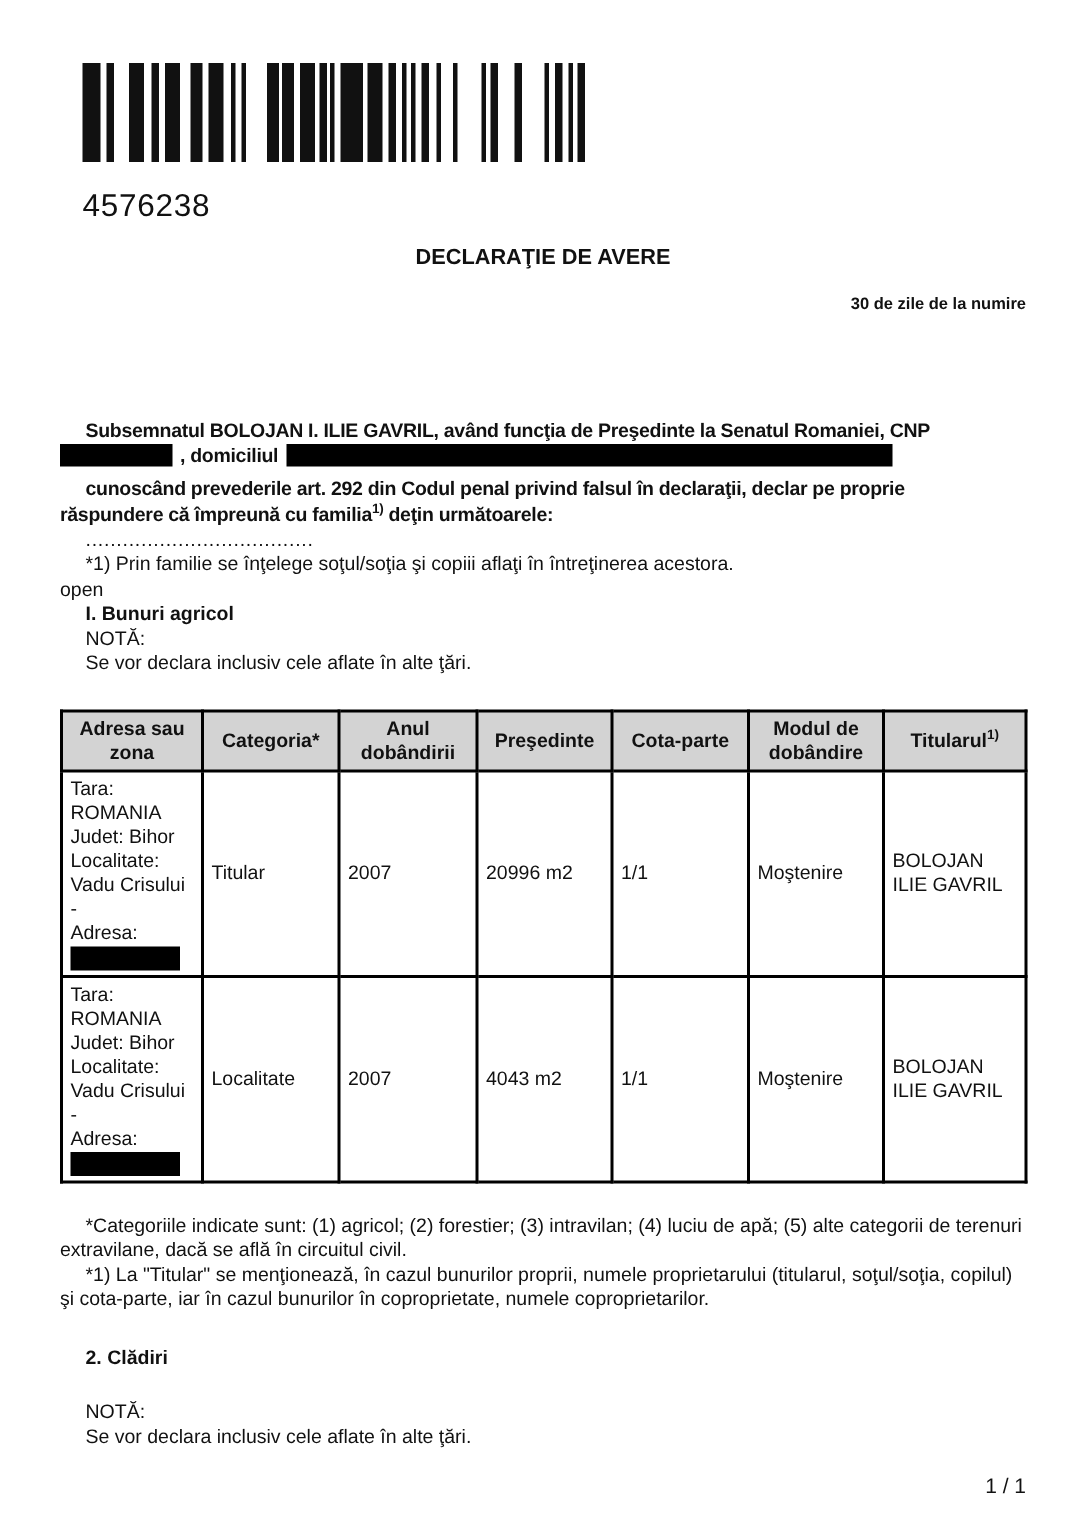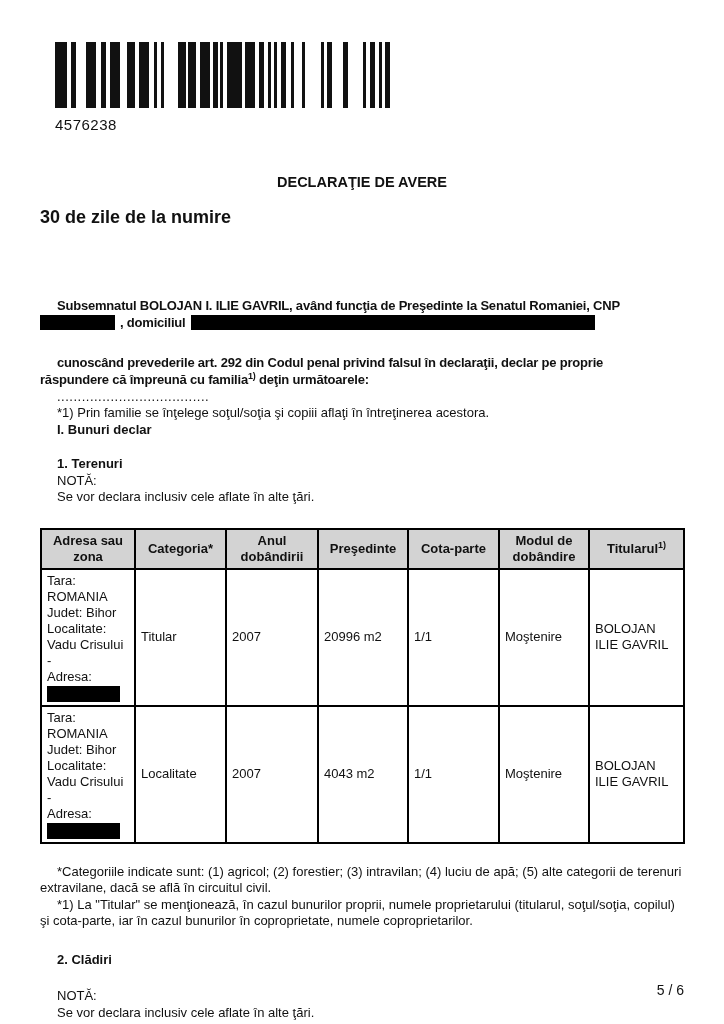--- a/index.html
+++ b/index.html
@@ -12,28 +12,28 @@
     background: #ffffff;
     color: #111;
     font-family: "Liberation Sans", "DejaVu Sans", sans-serif;
     padding: 42px 40px 0 40px;
     overflow: hidden;
   }
   
   .barcode-wrap { margin-left: 15px; }
   .barcode { height: 66px; font-size: 0; white-space: nowrap; }
   .barcode span { display: inline-block; height: 100%; background: #111; }
-  .barcode-number { font-size: 15px; margin-top: 8px; letter-spacing: 0.5px; }
+  .barcode-number { font-size: 21px; margin-top: 18px; letter-spacing: 0.5px; }
   
-  .doc-title { text-align: center; font-weight: bold; font-size: 14.5px; margin-top: 41px; }
-  .doc-subtitle { text-align: left; font-weight: bold; font-size: 18px; margin-top: 17px; }
+  .doc-title { text-align: center; font-weight: bold; font-size: 14.5px; margin-top: 14px; }
+  .doc-subtitle { text-align: right; font-weight: bold; font-size: 11px; margin-top: 17px; }
   
   .intro { font-weight: bold; font-size: 13px; line-height: 16.5px; letter-spacing: -0.2px; }
   .intro-block1 { margin-top: 70px; }
-  .intro-block2 { margin-top: 24px; }
+  .intro-block2 { margin-top: 6px; }
   .indent { padding-left: 17px; }
   .nowrap { white-space: nowrap; }
   .redact { display: inline-block; background: #000; height: 15px; vertical-align: text-bottom; }
   .redact-cnp { width: 75px; margin-right: 5px; }
   .redact-domicile { width: 404px; margin-left: 5px; }
   sup { font-size: 9px; vertical-align: super; line-height: 0; }
   .dots { font-size: 13px; line-height: 16px; margin-top: 1px; letter-spacing: 0.5px; }
   .plain { font-size: 13px; line-height: 16.5px; }
   .bold-line { font-size: 13px; font-weight: bold; line-height: 16.5px; }
   .mt18 { margin-top: 18px; }
@@ -101,23 +101,23 @@
 
   <div class="intro intro-block2">
     <div class="indent nowrap">cunoscând prevederile art. 292 din Codul penal privind falsul în declaraţii, declar pe proprie</div>
     <div class="nowrap">
       <span>răspundere că împreună cu familia</span><sup>1)</sup><span> deţin următoarele:</span>
     </div>
   </div>
 
   <div class="dots indent">.....................................</div>
   <div class="plain indent">*1) Prin familie se înţelege soţul/soţia şi copiii aflaţi în întreţinerea acestora.</div>
-  <div class="bold-line indent">I. Bunuri declar</div>
+  <div class="plain">open</div>
+  <div class="bold-line indent">I. Bunuri agricol</div>
 
-  <div class="bold-line indent mt18">1. Terenuri</div>
   <div class="plain indent">NOTĂ:</div>
   <div class="plain indent">Se vor declara inclusiv cele aflate în alte ţări.</div>
 
   <table class="decl">
     <colgroup>
       <col style="width:94px">
         <col style="width:91px">
         <col style="width:92px">
       <col style="width:90px">
         <col style="width:91px">
@@ -174,15 +174,15 @@
     </table>
 
   <p class="footnote first">*Categoriile indicate sunt: (1) agricol; (2) forestier; (3) intravilan; (4) luciu de apă; (5) alte categorii de terenuri extravilane, dacă se află în circuitul civil.</p>
   <p class="footnote">*1) La "Titular" se menţionează, în cazul bunurilor proprii, numele proprietarului (titularul, soţul/soţia, copilul) şi cota-parte, iar în cazul bunurilor în coproprietate, numele coproprietarilor.</p>
 
   <div class="bold-line indent mt22">2. Clădiri</div>
 
   <div class="plain indent mt20">NOTĂ:</div>
   <div class="plain indent">Se vor declara inclusiv cele aflate în alte ţări.</div>
 
-  <div class="page-number">5 / 6</div>
+  <div class="page-number">1 / 1</div>
 
 </div>
 
 </body></html>

